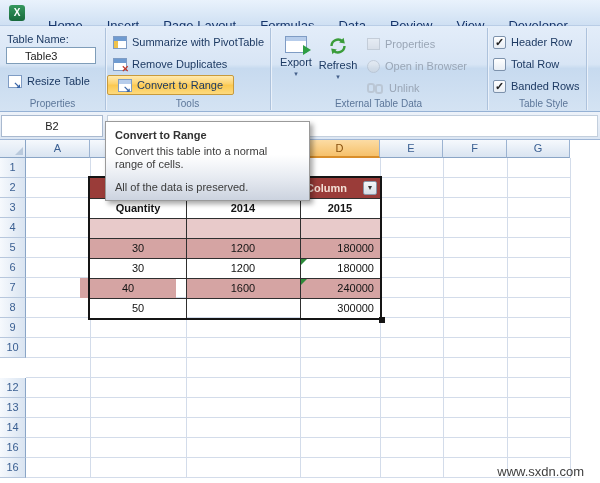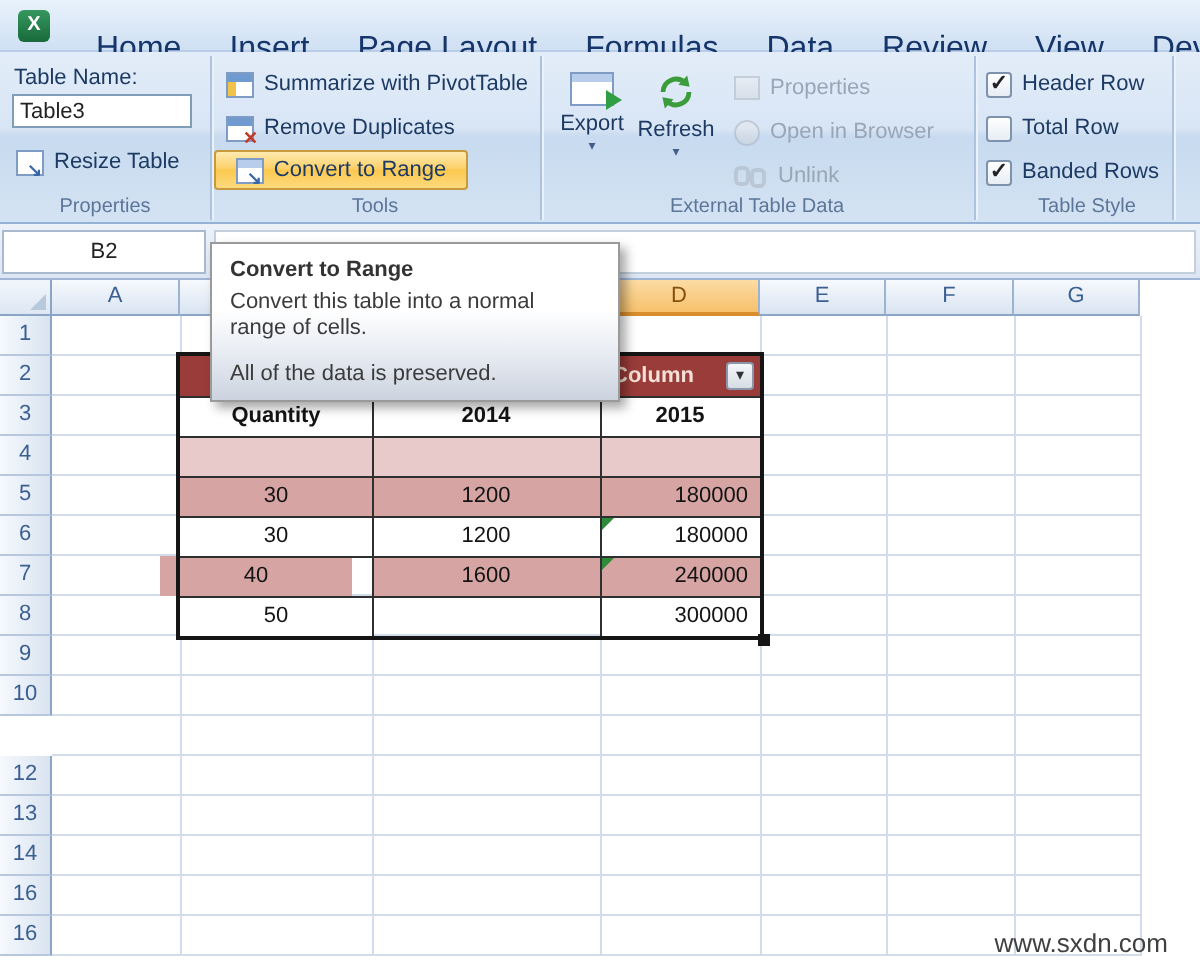--- a/index.html
+++ b/index.html
@@ -6,31 +6,31 @@
   body{font-family:"Liberation Sans",sans-serif;background:#fff;}
   .page{position:relative;width:600px;height:483px;background:#fff;overflow:hidden;}
 
   
   .tabbar{position:absolute;left:0;top:0;width:600px;height:26px;
     background:linear-gradient(#e9f2fc,#cfe0f3);border-bottom:1px solid #b9cde6;
     display:flex;align-items:center;padding-left:36px;}
   .excel-icon{position:absolute;left:9px;top:5px;width:16px;height:16px;border-radius:3px;
     background:linear-gradient(#35985e,#18693b);color:#fff;font-size:10px;font-weight:bold;
     text-align:center;line-height:16px;}
-  .tab{padding:5px 12px;font-size:16px;color:#15356b;white-space:nowrap;margin-top:25px;}
+  .tab{padding:5px 12px;font-size:13px;color:#15356b;white-space:nowrap;margin-top:25px;}
 
   
   .ribbon{position:absolute;left:0;top:26px;width:600px;height:86px;
     background:linear-gradient(#e3edf9 0%,#d8e5f5 45%,#c7daef 50%,#d4e3f3 100%);
     border-bottom:1px solid #95b1d4;}
   .gsep{position:absolute;top:2px;height:82px;width:1px;background:#adc2dc;box-shadow:1px 0 0 #eaf1fa;}
   .glabel{position:absolute;top:72px;height:12px;font-size:10px;color:#5c7699;text-align:center;}
   .lbl{position:absolute;font-size:11px;color:#1d3a63;}
   .namefield{position:absolute;left:6px;top:21px;width:90px;height:17px;border:1px solid #7f9db9;
-    font-size:11px;padding:0 3px;color:#222;background:#fff;font-family:inherit;}
+    font-size:11px;padding:0 18px;color:#222;background:#fff;font-family:inherit;}
   .sbtn{position:absolute;display:flex;align-items:center;gap:5px;font-size:11px;color:#1d3a63;
     height:20px;padding:0 4px;white-space:nowrap;border:1px solid transparent;justify-content:center;}
   .sbtn.hl{background:linear-gradient(#ffeab0,#fcd16b 45%,#fbc84f 50%,#fdda7e);
     border:1px solid #c79a3d;border-radius:2px;}
   .sbtn.dis{color:#9aa6b6;}
   .sbtn.dis .ic{opacity:.5;}
   .ic{width:14px;height:13px;flex:none;position:relative;background:#fff;border:1px solid #7f9cc4;}
   .ic-pivot{background-image:linear-gradient(#6f9bd1,#6f9bd1),linear-gradient(#f0c24a,#f0c24a);
     background-size:100% 4px,4px 100%;background-repeat:no-repeat;}
   .ic-dup{background-image:linear-gradient(#6f9bd1,#6f9bd1);background-size:100% 4px;background-repeat:no-repeat;}

